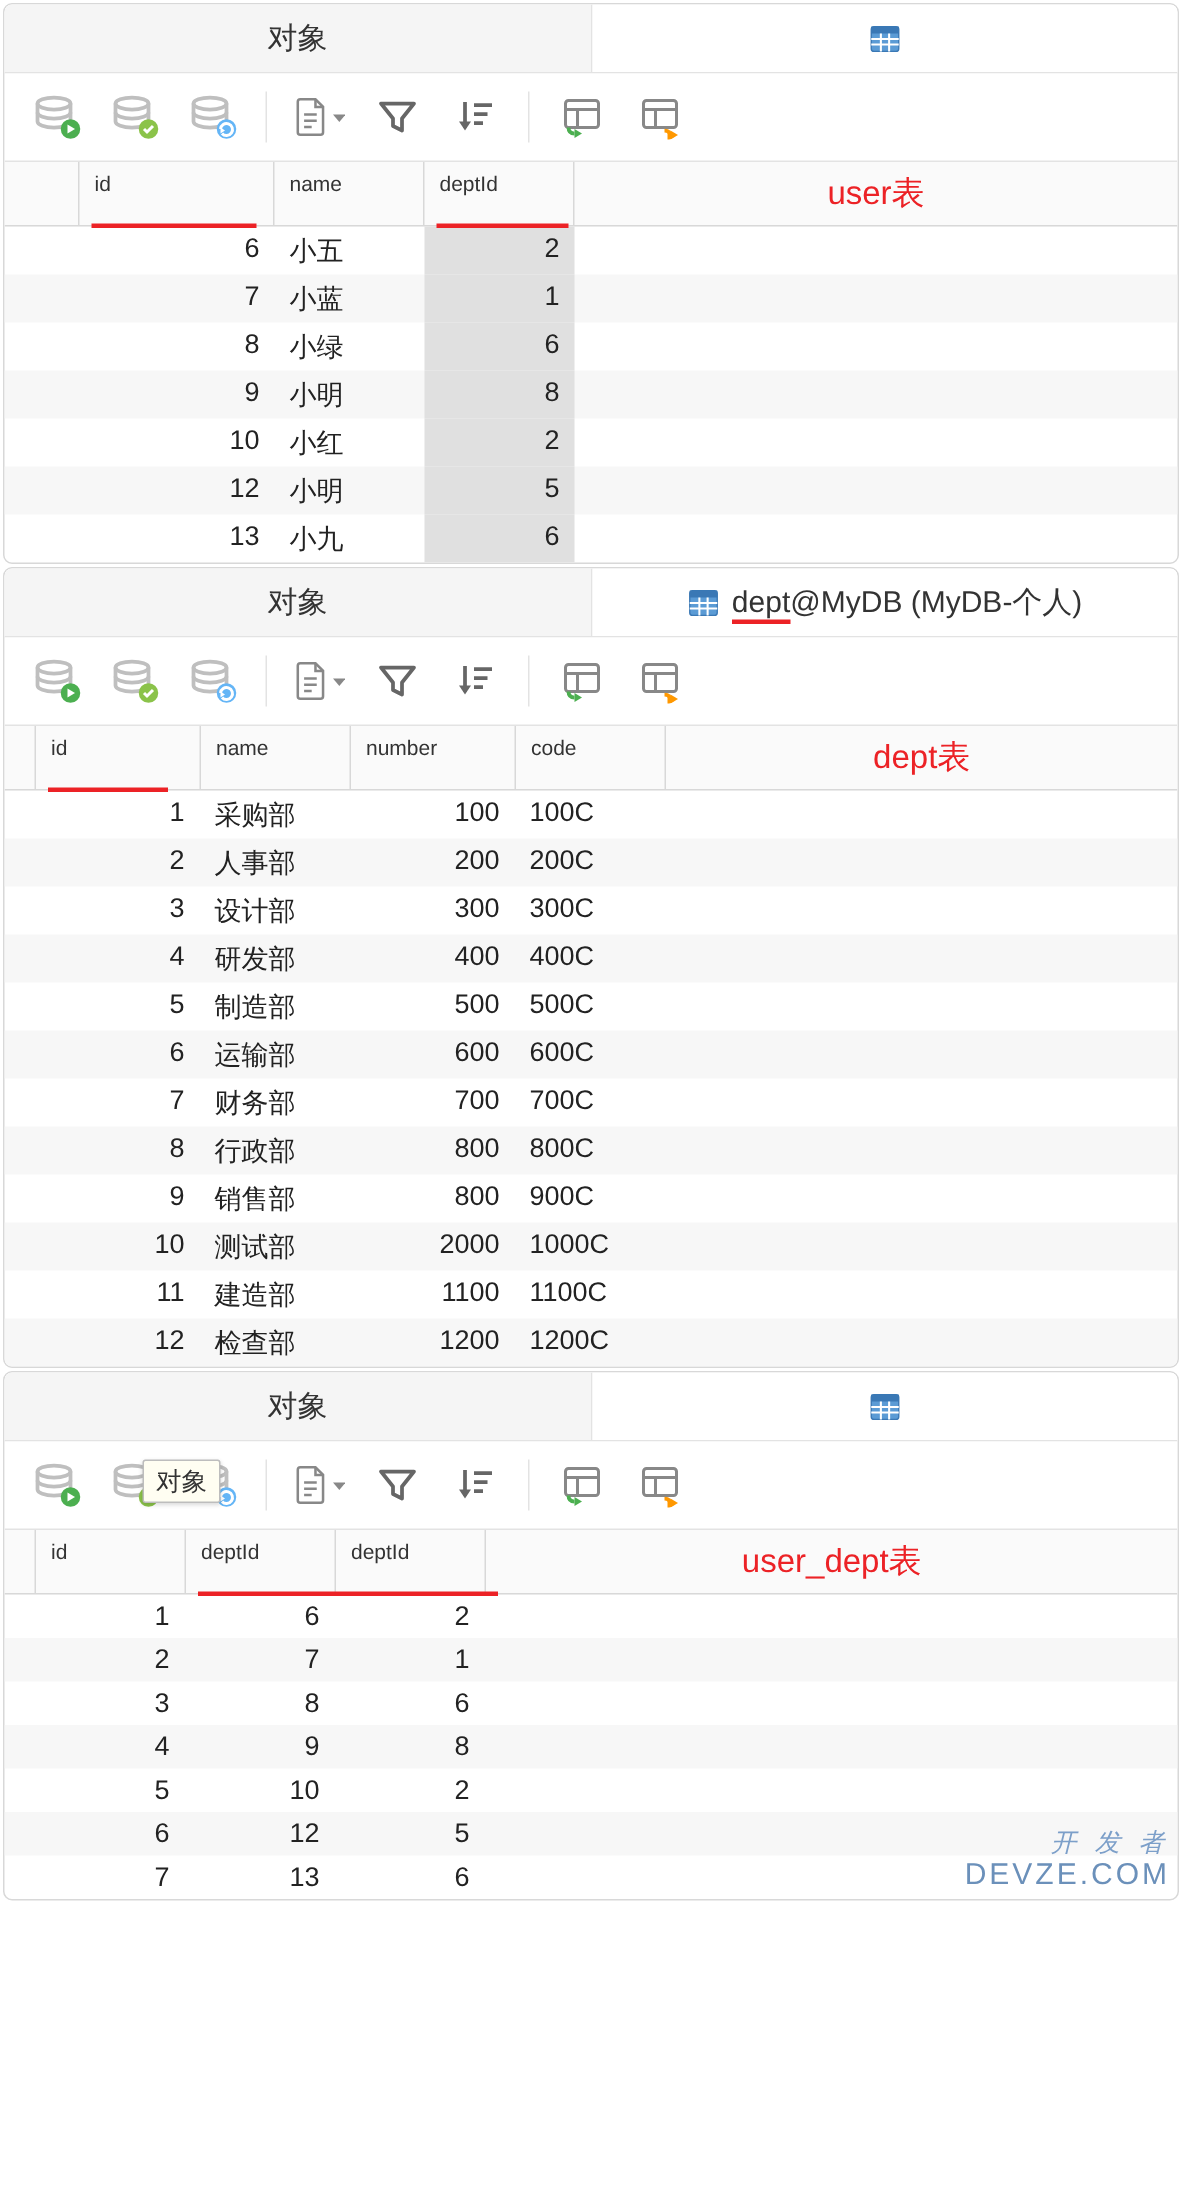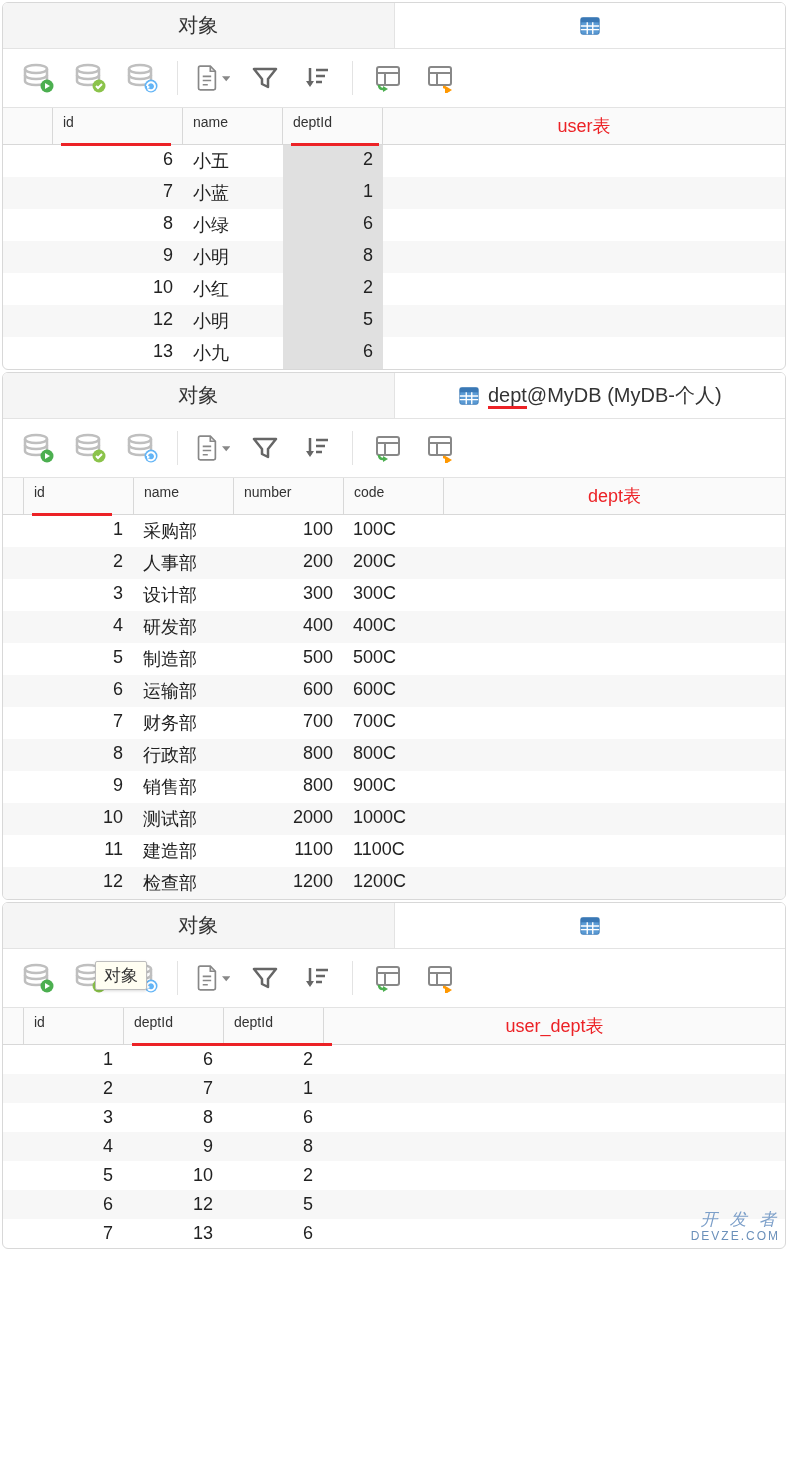--- a/index.html
+++ b/index.html
@@ -16,25 +16,25 @@
 .toolbar .sep { width: 1px; height: 34px; background: #e3e3e3; }
 .tool-btn { width: 34px; height: 34px; display: flex; align-items: center; justify-content: center; cursor: pointer; }
 .grid { width: 100%; }
 .grid-header { display: flex; background: #fafafa; border-bottom: 1px solid #d8d8d8; }
 .grid-header .cell { border-right: 1px solid #d8d8d8; padding: 6px 10px; color: #333; font-size: 14px; position: relative; text-align: left; }
 .grid-body .row { display: flex; }
 .grid-body .row:nth-child(even) { background: #f7f7f7; }
 .grid-body .cell { padding: 4px 10px; font-size: 18px; color: #222; }
 .cell.num { text-align: right; }
 .cell.selected { background: #e0e0e0; }
-.annotation { color: #ec2226; font-size: 18px; flex: 1; text-align: center; padding: 6px 0; }
+.annotation { color: #ec2226; font-size: 22px; flex: 1; text-align: center; padding: 6px 0; }
 .header-underline { position: absolute; bottom: -2px; left: 8px; height: 3px; background: #ec2226; }
 .tooltip { position: absolute; background: #fffef2; border: 1px solid #bdbdbd; padding: 2px 8px; font-size: 17px; color: #333; top: 58px; left: 92px; z-index: 10; border-radius: 2px; box-shadow: 0 1px 3px rgba(0,0,0,.15); }
 .watermark { position: absolute; right: 8px; bottom: 8px; color: #7c9fc9; font-family: Georgia, serif; font-size: 17px; font-style: italic; letter-spacing: 4px; text-align: right; line-height: 1.1; }
-.watermark .en { font-style: normal; font-family: Arial; font-size: 12px; letter-spacing: 2px; color: #6b90ba; }
+.watermark .en { font-style: normal; font-family: Arial; font-size: 20px; letter-spacing: 2px; color: #6b90ba; }
 .stack { position: relative; }
 svg { display: block; }
 </style>
 </head>
 <body style="position: relative;">
 
 <div id="root">
     <div class="panel stack">
       <div class="tabs">
         <div class="tab inactive">

